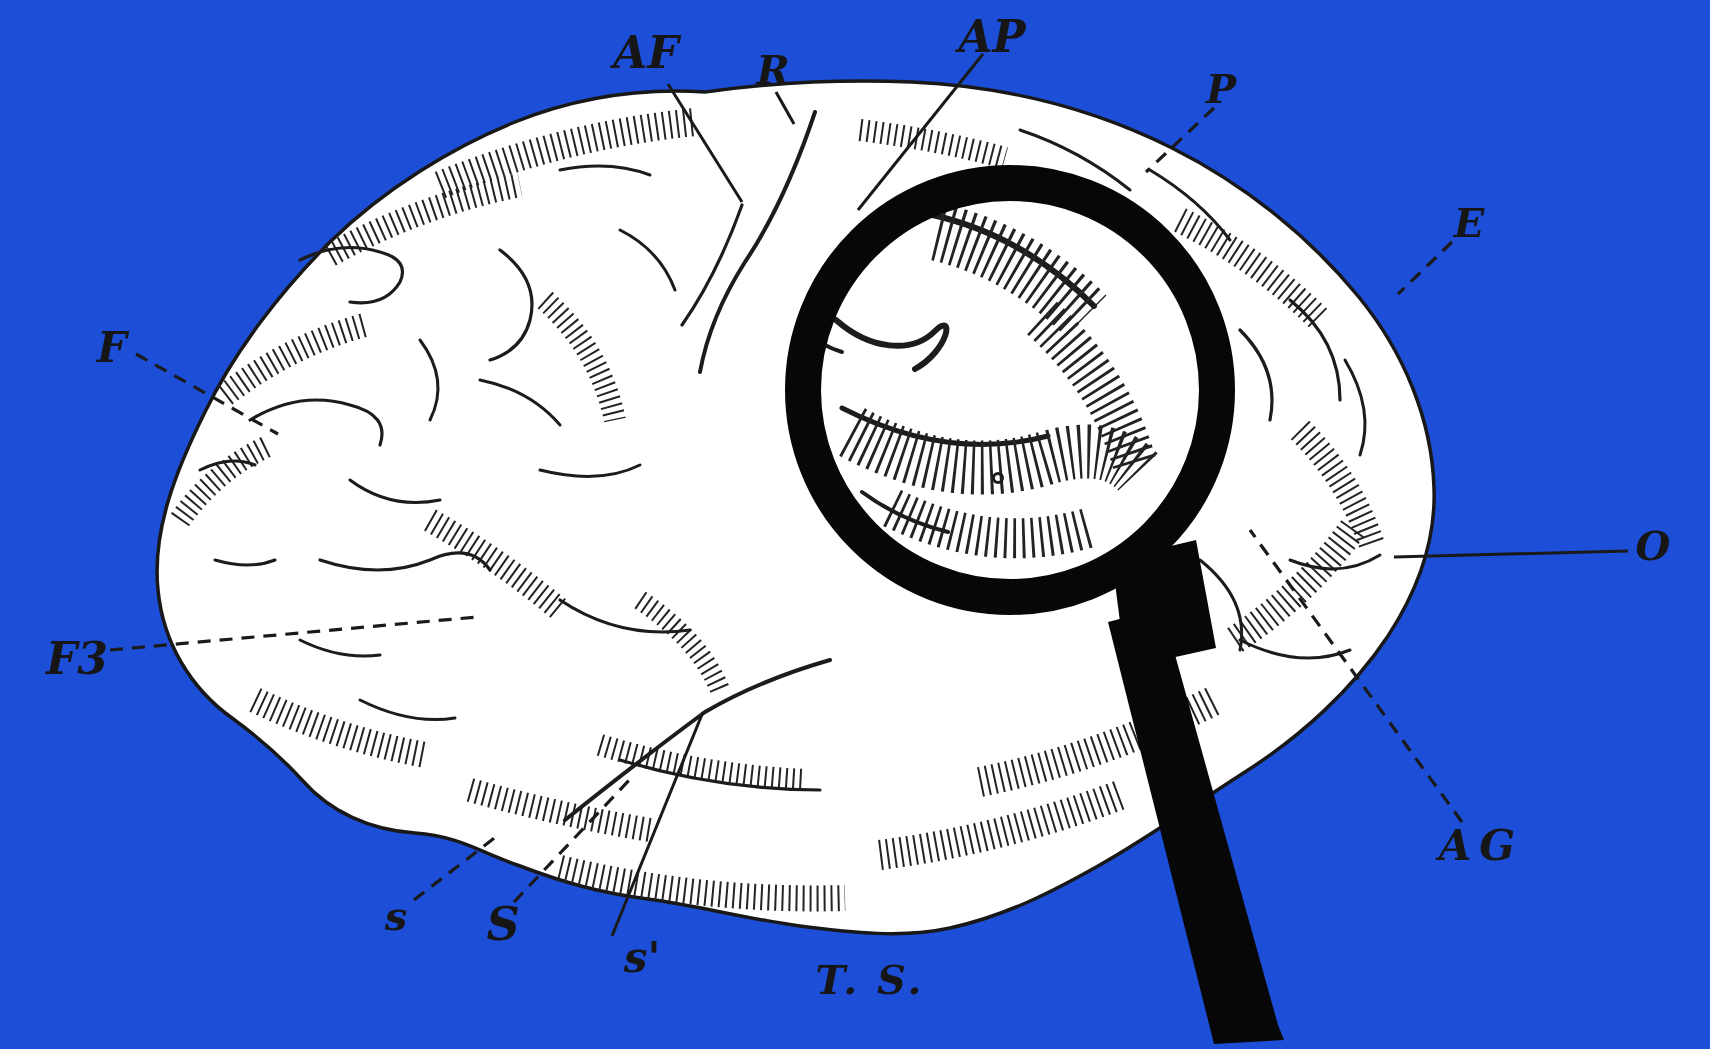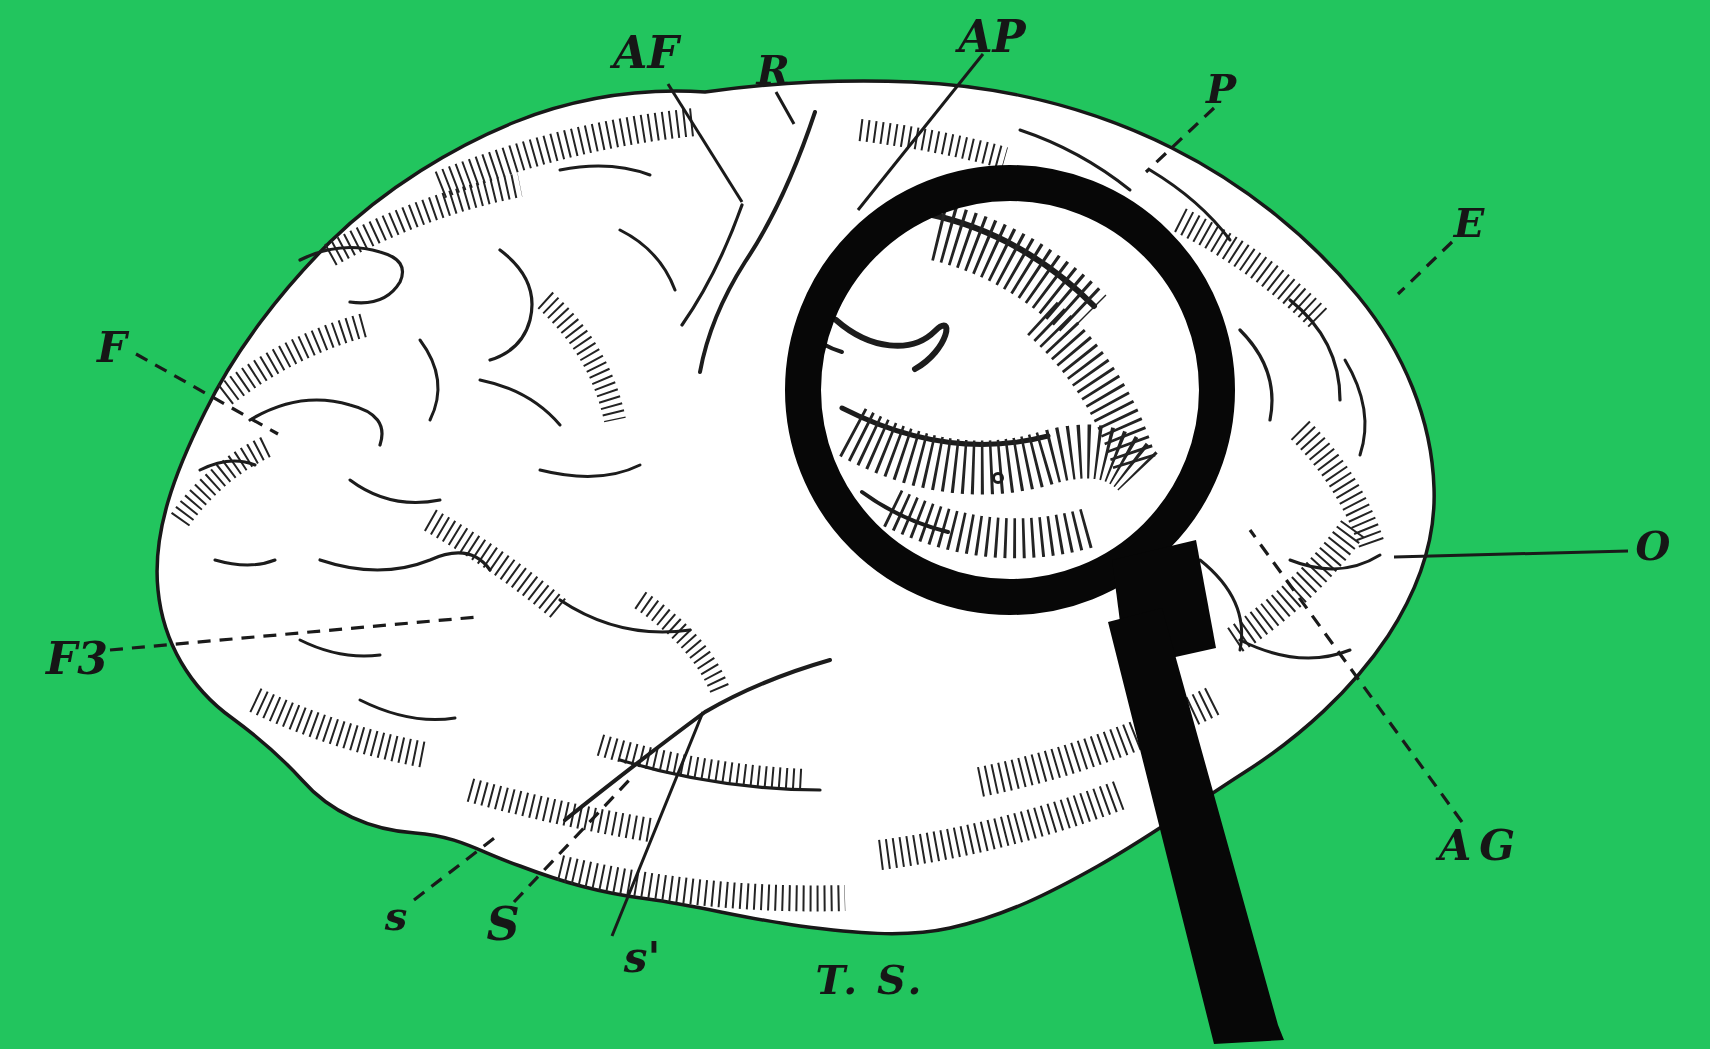--- a/index.html
+++ b/index.html
@@ -1,16 +1,16 @@
 <!DOCTYPE html>
 <html><head>
 <meta charset="utf-8">
 <style>
   html,body{margin:0;padding:0;background:#ffffff;}
-  .stage{position:relative;width:1710px;height:1049px;background:#22c55e;overflow:hidden;}
+  .stage{position:relative;width:1710px;height:1049px;background:#1d4ed8;overflow:hidden;}
   svg{display:block;}
   .label-text{font-family:"DejaVu Serif","Liberation Serif",serif;font-style:italic;font-weight:700;fill:#161616;}
   .ls8{letter-spacing:8px;}
   .ls3{letter-spacing:3px;}
   .outline{fill:#ffffff;stroke:#181818;stroke-width:3.5;}
   .sulcus{fill:none;stroke:#1c1c1c;stroke-linecap:round;}
   .hatch{fill:none;stroke:#232323;stroke-linecap:butt;}
   .leader-solid{stroke:#1a1a1a;stroke-width:3;fill:none;}
   .leader-dashed{stroke:#1a1a1a;stroke-width:3.2;fill:none;stroke-dasharray:13 9;}
   .mag-black{fill:#070707;}

